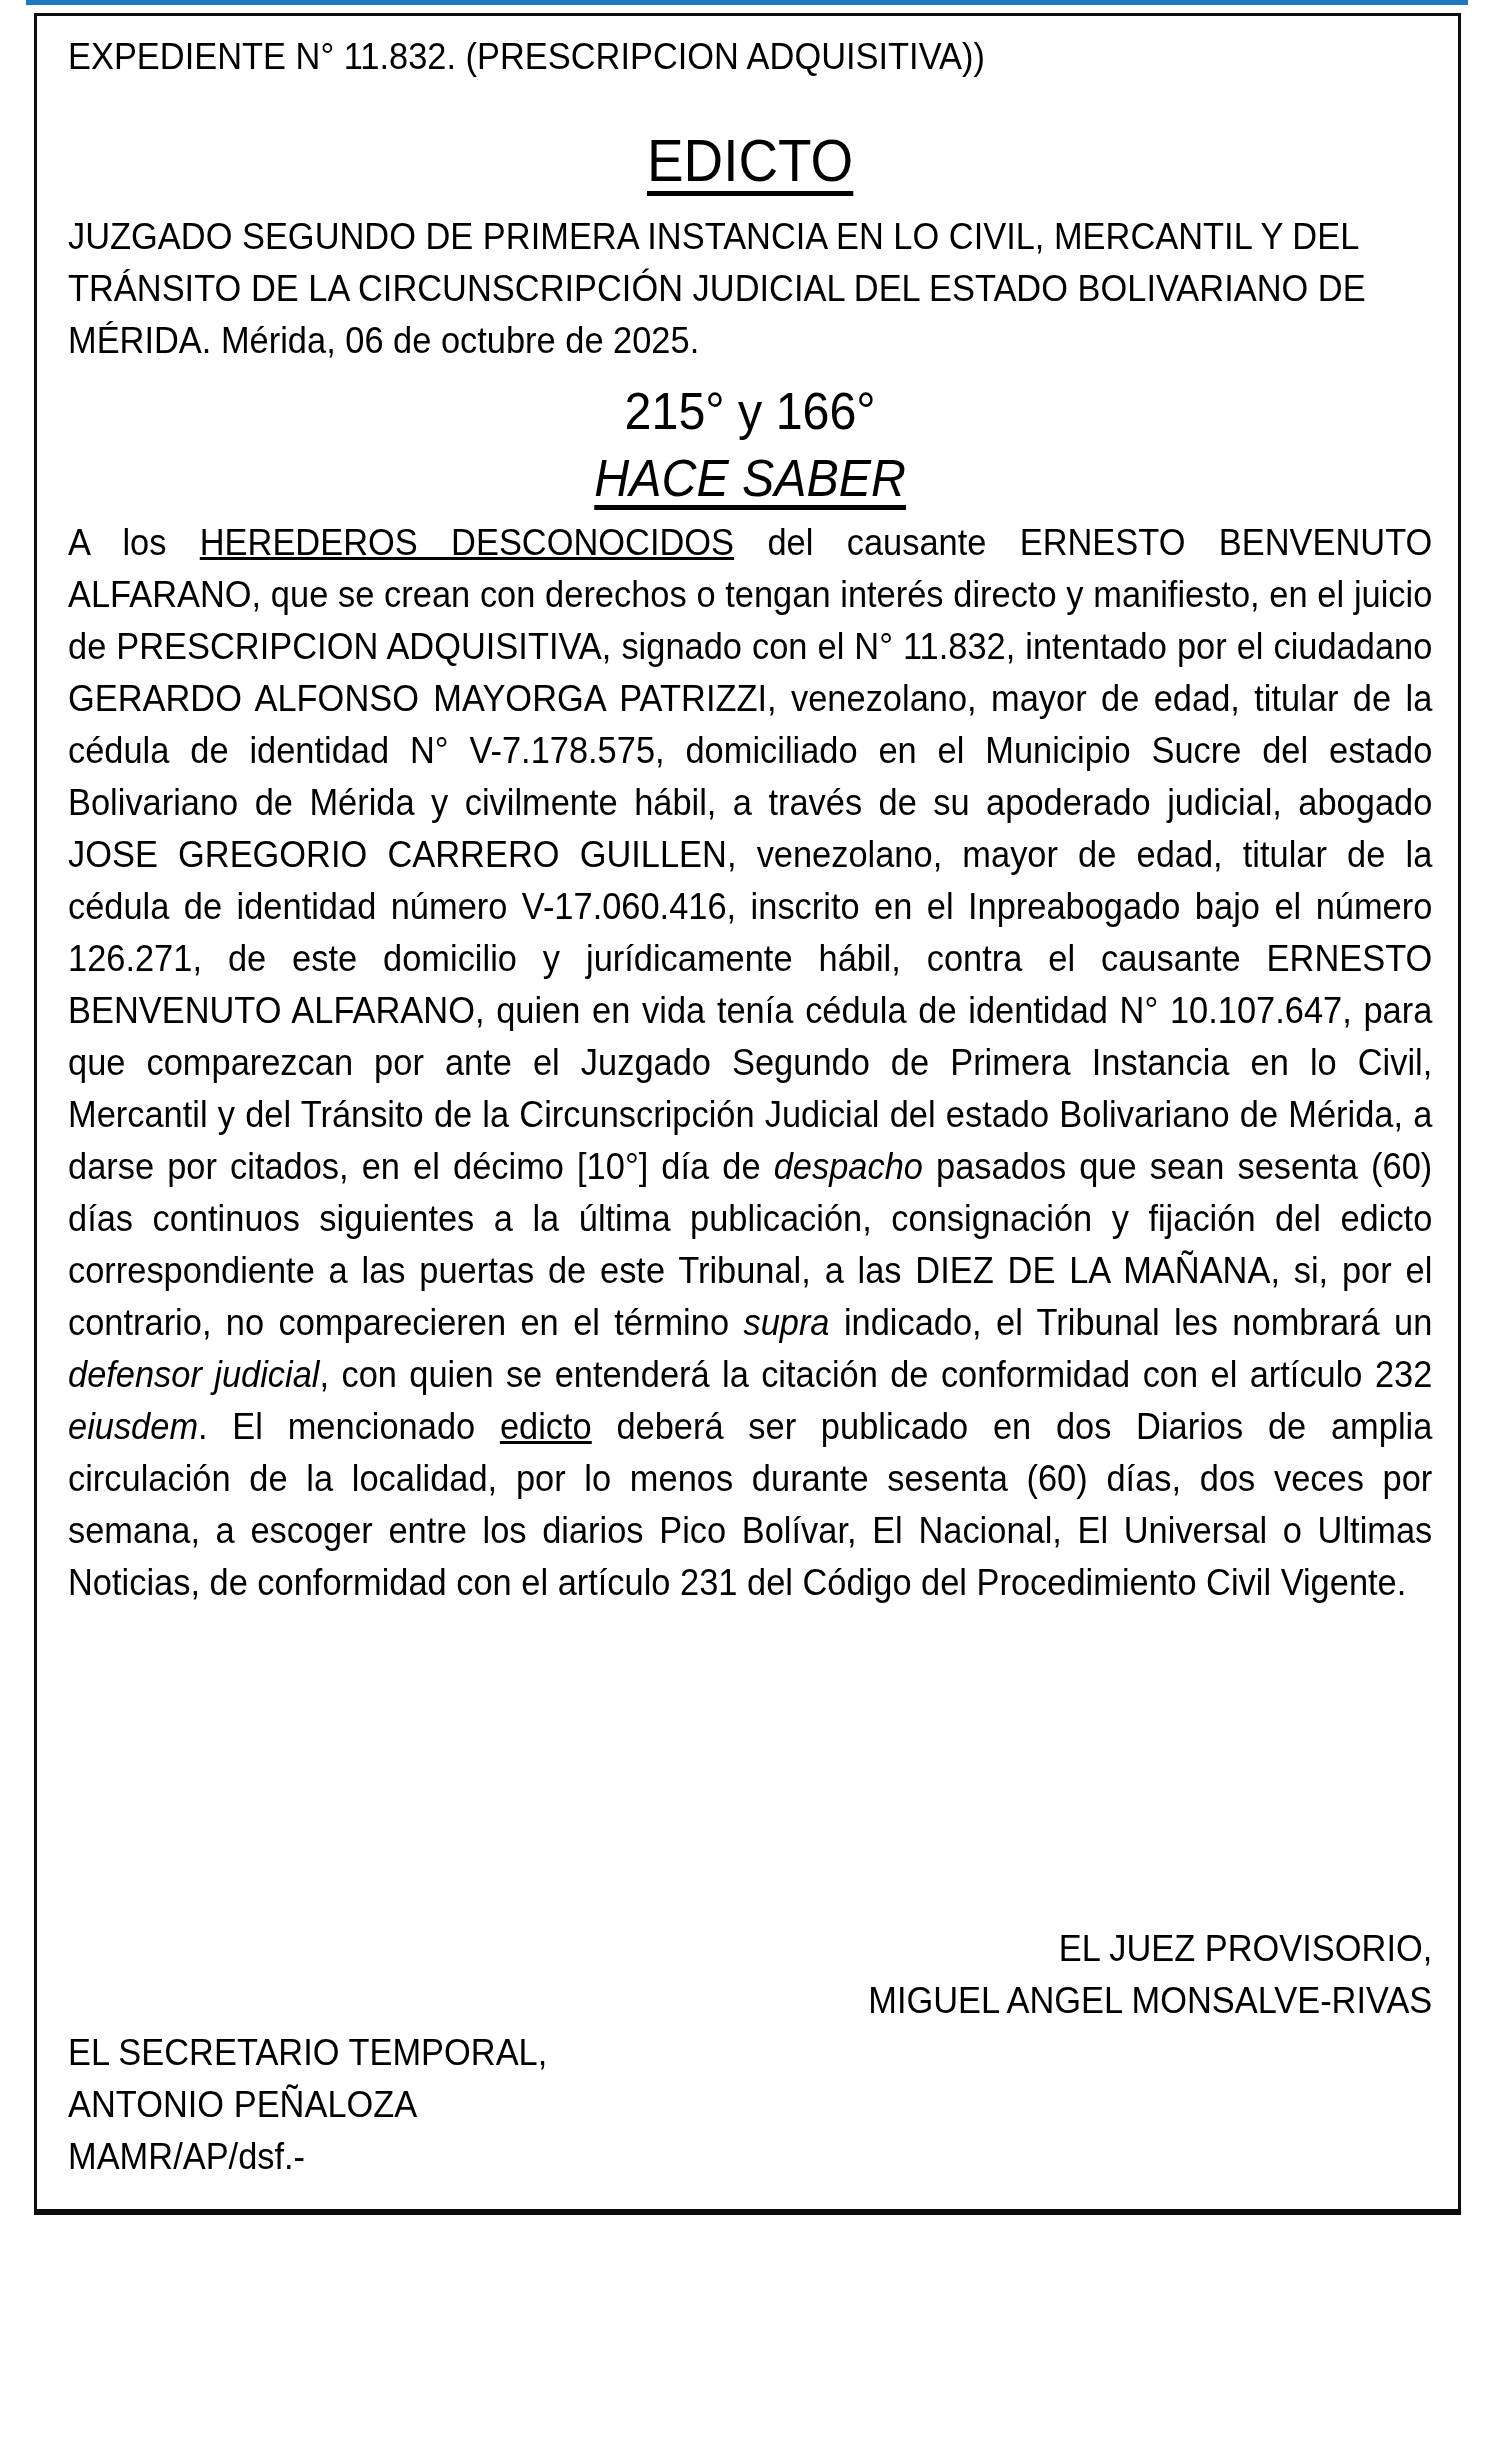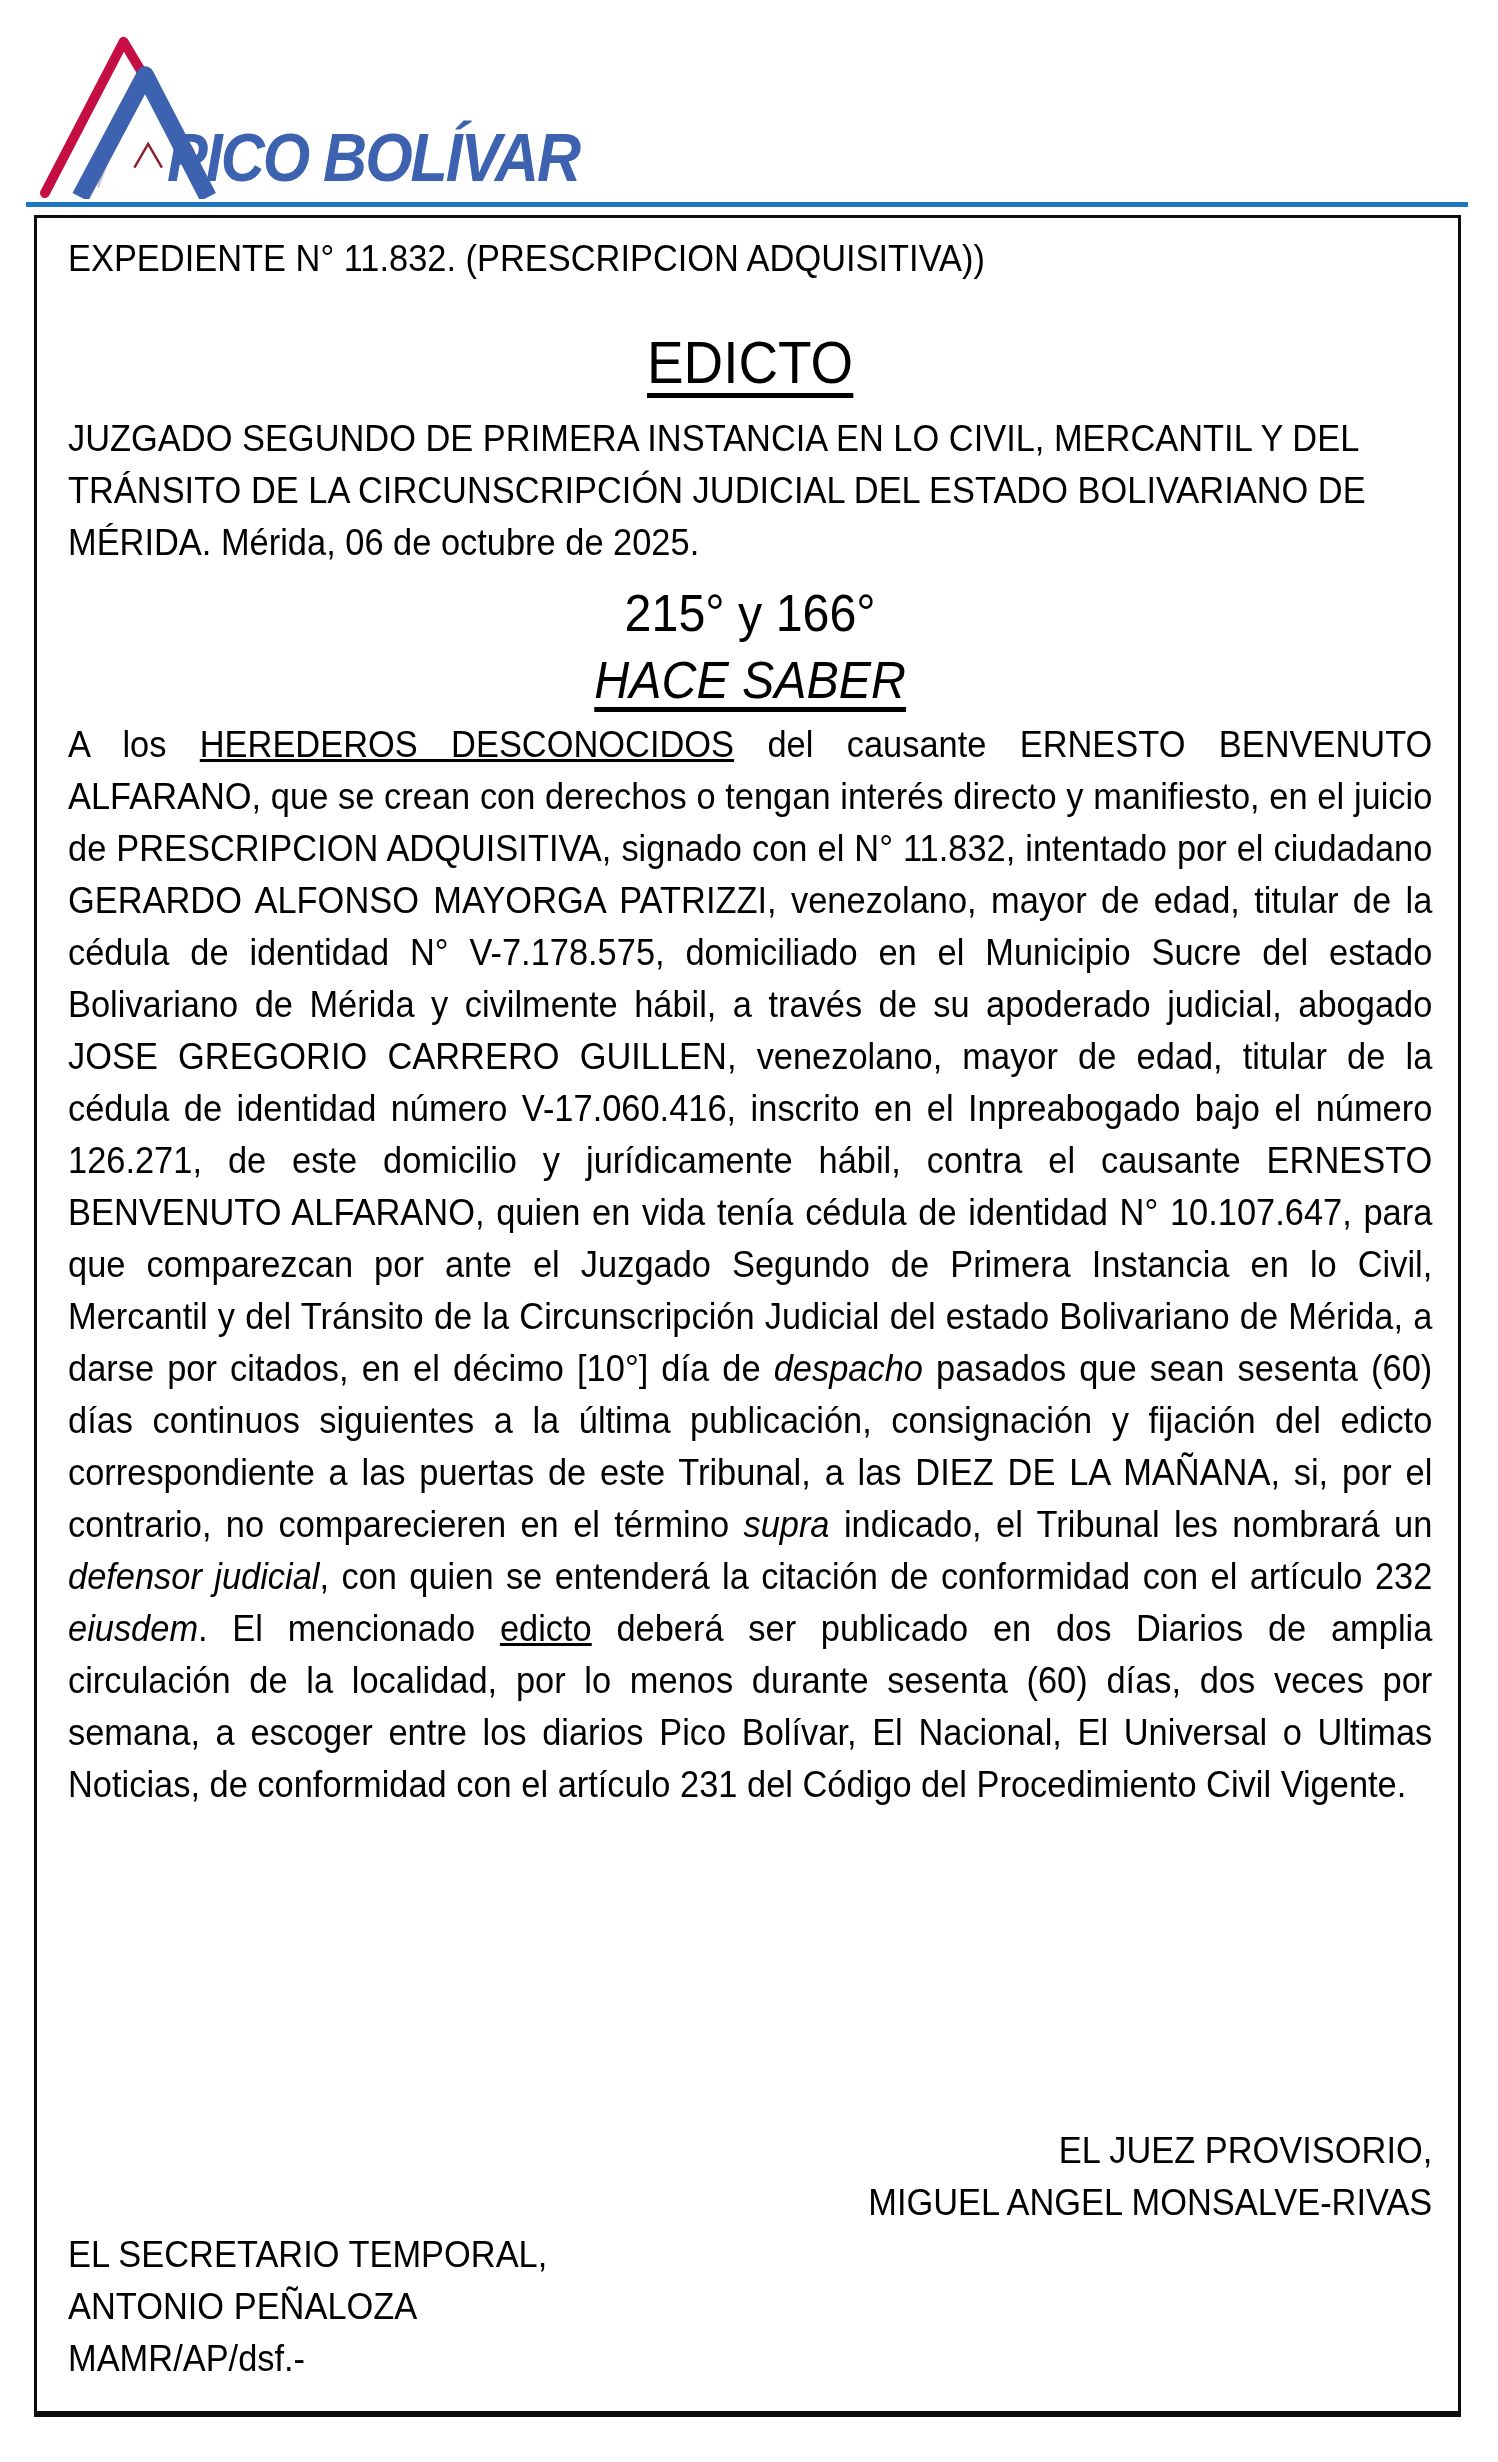--- a/index.html
+++ b/index.html
@@ -75,32 +75,20 @@
   .body-par{margin-top:7.9px;text-align:justify;}
   .signatures{margin-top:auto;padding-bottom:5.9px;}
   .sign-right{text-align:right;}
   .sign-left{text-align:left;}
 </style>
 </head>
 <body>
 
 <div class="page">
 
-  <div class="masthead">
-    <div class="logo">
-      <svg width="177" height="169" viewBox="0 0 180 172">
-        <path d="M6 166 L86 12 L153 124" fill="none" stroke="var(--logo_red)" stroke-width="10" stroke-linejoin="round" stroke-linecap="round"></path>
-        <path d="M60 160 L97 58" fill="none" stroke="#c9c9c9" stroke-width="2.5"></path>
-        <path d="M42 170 L108 46 L172 170" fill="none" stroke="var(--logo_blue)" stroke-width="18" stroke-linejoin="round"></path>
-        <path d="M72 170 L108 102 L142 170" fill="none" stroke="#ffffff" stroke-width="6"></path>
-        <path d="M97 140 L111 116 L125 140" fill="none" stroke="#8a2030" stroke-width="2.5"></path>
-      </svg>
-      <div class="brand">PICO BOLÍVAR</div>
-    </div>
-  </div>
 
   <div class="rule"></div>
 
   <div class="box">
     <div class="narrow">
 
       <div class="expediente">EXPEDIENTE N° 11.832. (PRESCRIPCION ADQUISITIVA))</div>
 
       <div class="title">EDICTO</div>
 

